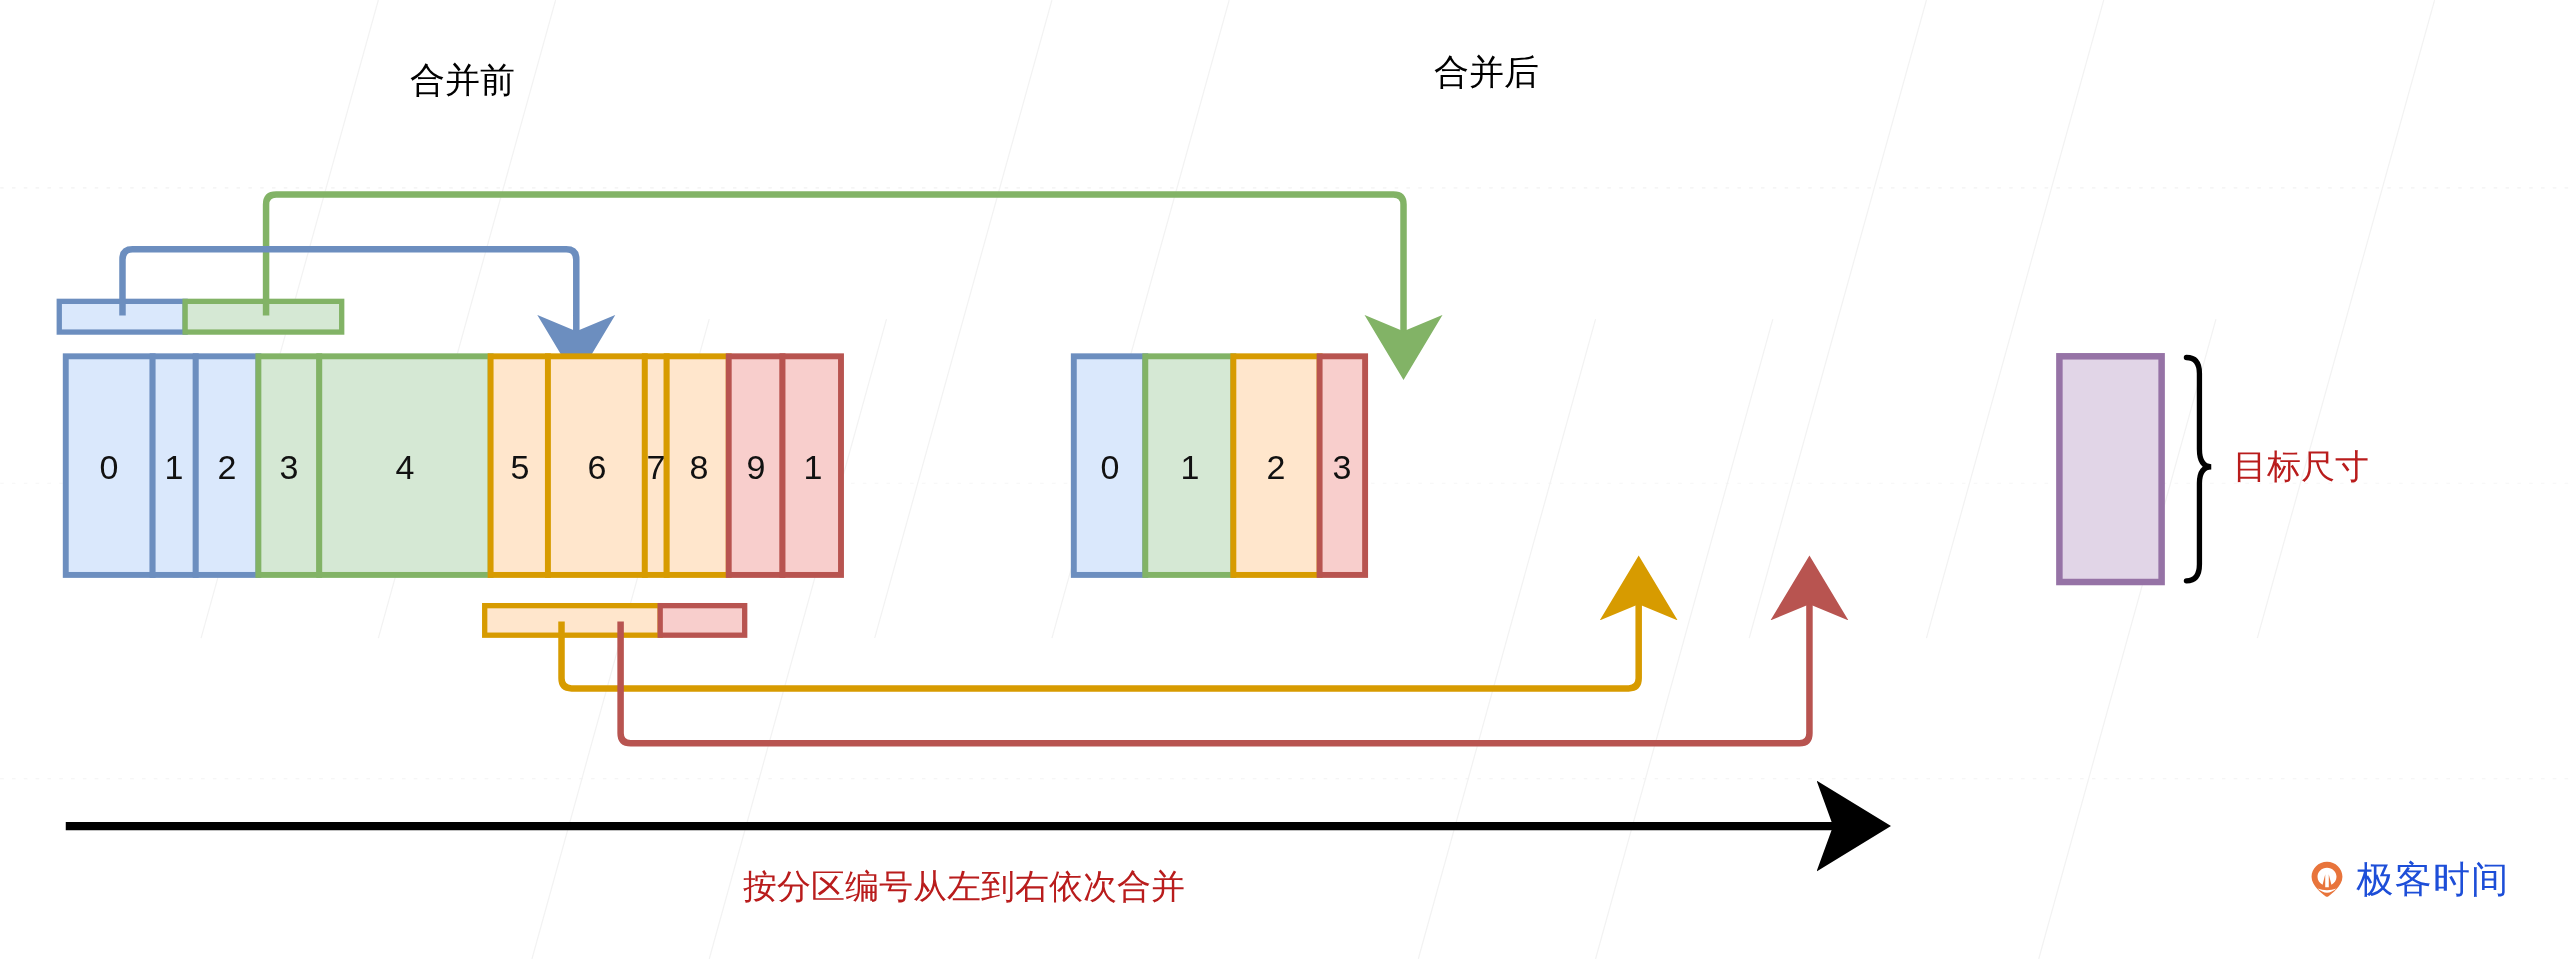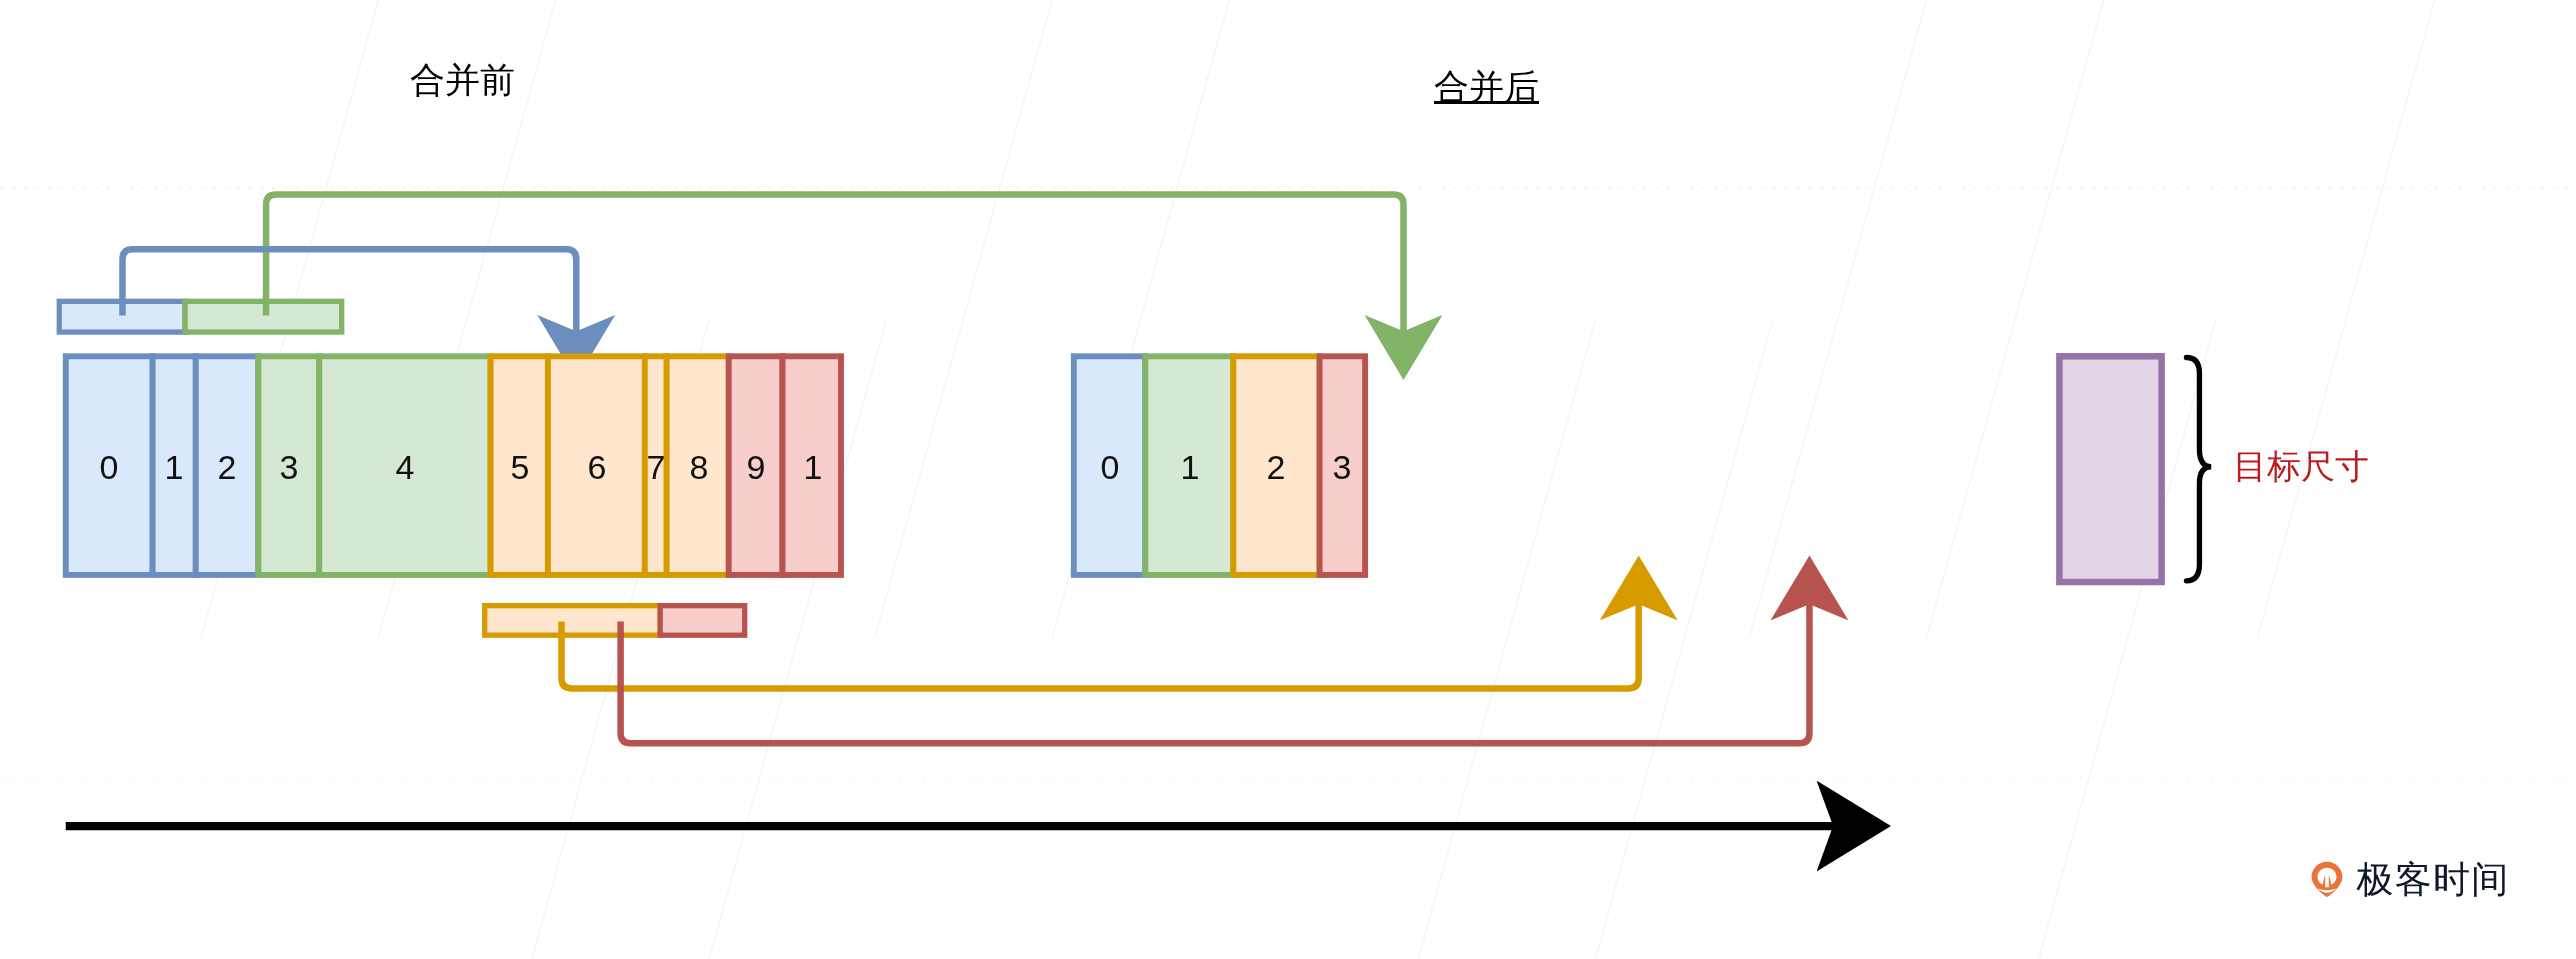--- a/index.html
+++ b/index.html
@@ -5,30 +5,30 @@
   html,body{margin:0;padding:0;background:#fff;}
   body{width:2576px;height:959px;position:relative;overflow:hidden;
        font-family:"Liberation Sans","DejaVu Sans",sans-serif;}
   #stage{position:absolute;left:0;top:0;width:2576px;height:959px;}
   svg.layer{position:absolute;left:0;top:0;width:2576px;height:959px;pointer-events:none;}
   .hdr{position:absolute;font-size:35px;color:#000;white-space:nowrap;line-height:1;}
   .cellnum{position:absolute;font-size:34px;color:#111;white-space:nowrap;
            transform:translate(-50%,-50%);line-height:1;}
   .caption{position:absolute;font-size:34px;color:#b91c1c;white-space:nowrap;line-height:1;}
   .brand{position:absolute;display:flex;align-items:center;gap:10.6px;}
-  .brand-text{font-size:37px;color:#0f172a;letter-spacing:1.2px;line-height:1;white-space:nowrap;}
+  .brand-text{font-size:37px;color:#1d4ed8;letter-spacing:1.2px;line-height:1;white-space:nowrap;}
   .pin{width:38px;height:38px;position:relative;}
 </style>
 </head>
 <body>
 
 <div id="stage">
 
   <div class="hdr" style="left:410px;top:62px;">合并前</div>
-  <div class="hdr" style="left:1434px;top:69px;text-decoration:underline;">合并后</div>
+  <div class="hdr" style="left:1434px;top:54px;">合并后</div>
 
   <svg class="layer" viewBox="0 0 4359 1623">
     <defs>
       <marker id="ah-blue" markerWidth="14" markerHeight="14" refX="5" refY="7" orient="auto" markerUnits="strokeWidth">
         <path d="M0,1 L10,7 L0,13 L2.5,7 Z" fill="#6c8ebf"></path>
       </marker>
       <marker id="ah-green" markerWidth="14" markerHeight="14" refX="5" refY="7" orient="auto" markerUnits="strokeWidth">
         <path d="M0,1 L10,7 L0,13 L2.5,7 Z" fill="#82b366"></path>
       </marker>
       <marker id="ah-orange" markerWidth="14" markerHeight="14" refX="5" refY="7" orient="auto" markerUnits="strokeWidth">
@@ -122,20 +122,21 @@
   <div class="cellnum" style="left:756px;top:467px;">9</div>
   <div class="cellnum" style="left:813px;top:467px;">1</div>
 
   <div class="cellnum" style="left:1110px;top:467px;">0</div>
   <div class="cellnum" style="left:1190px;top:467px;">1</div>
   <div class="cellnum" style="left:1276px;top:467px;">2</div>
   <div class="cellnum" style="left:1342px;top:467px;">3</div>
 
   <div class="caption" style="left:2233px;top:449px;">目标尺寸</div>
 
+  <div class="caption" style="left:743px;top:869px;">按分区编号从左到右依次合并</div>
 
   <div class="brand" style="left:2308px;top:860px;">
     <span class="pin">
       <svg viewBox="0 0 64 64" width="38" height="38">
         <path d="M32 3 C17.6 3 6 14.4 6 28.4 C6 44 24 57 30 61.4 C31.2 62.3 32.8 62.3 34 61.4 C40 57 58 44 58 28.4 C58 14.4 46.4 3 32 3 Z" fill="#e8743b"></path>
         <path d="M32 13 C23 13 16 19.8 16 28.2 C16 34 19.4 39 24.6 41.5 L29 24 L29 46 L35 46 L35 24 L39.4 41.5 C44.6 39 48 34 48 28.2 C48 19.8 41 13 32 13 Z" fill="#ffffff"></path>
         <path d="M16 48 Q32 62 48 48 Q32 54 16 48 Z" fill="#ffffff"></path>
       </svg>
     </span>
     <span class="brand-text">极客时间</span>

